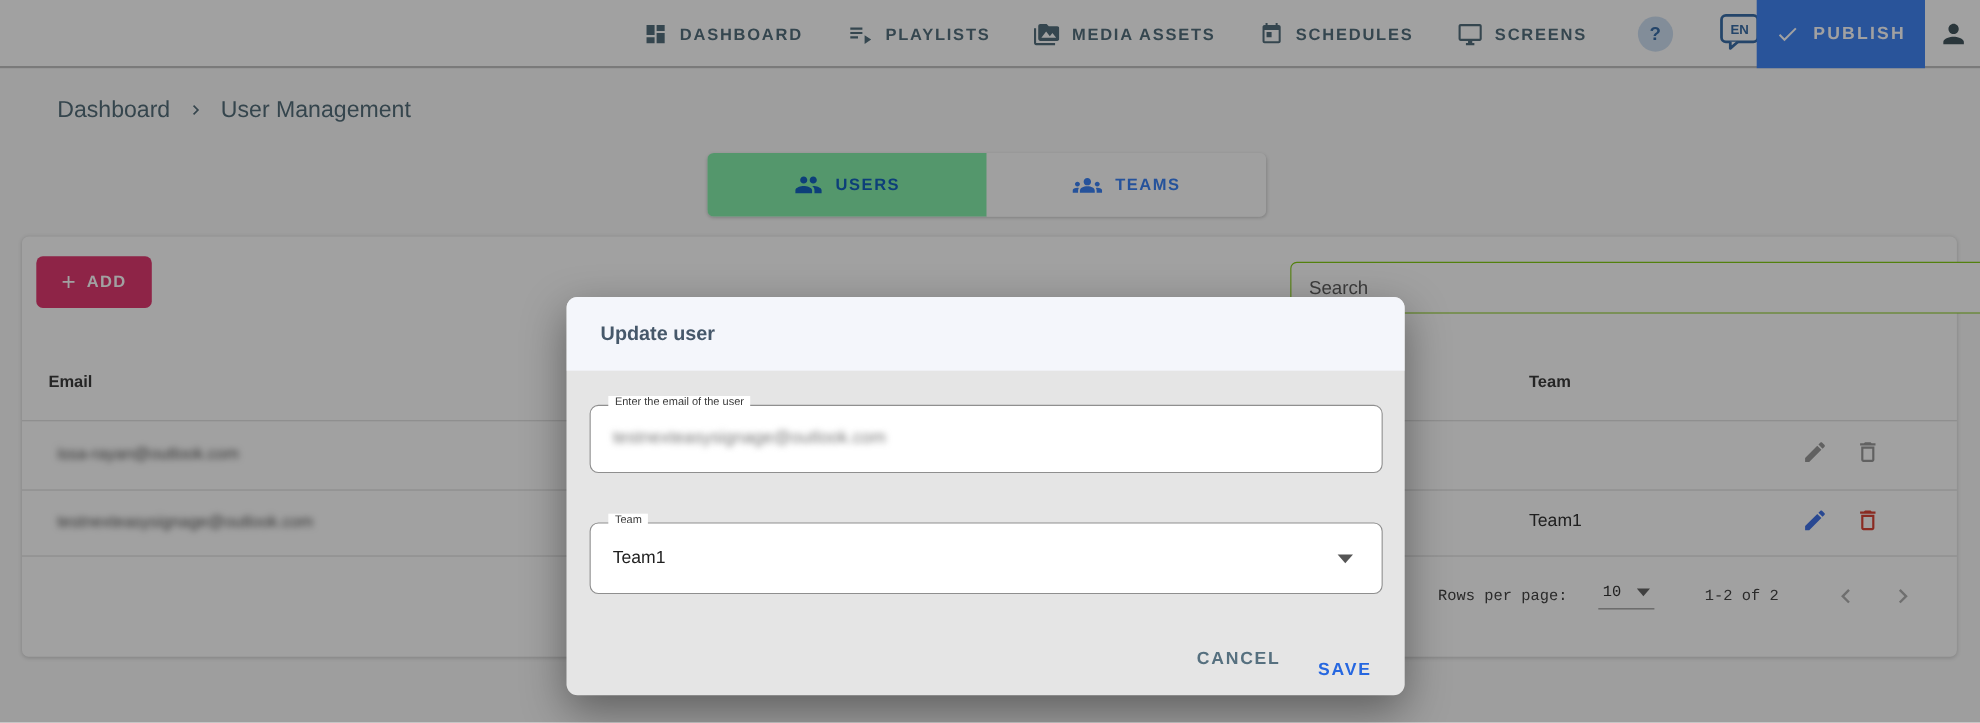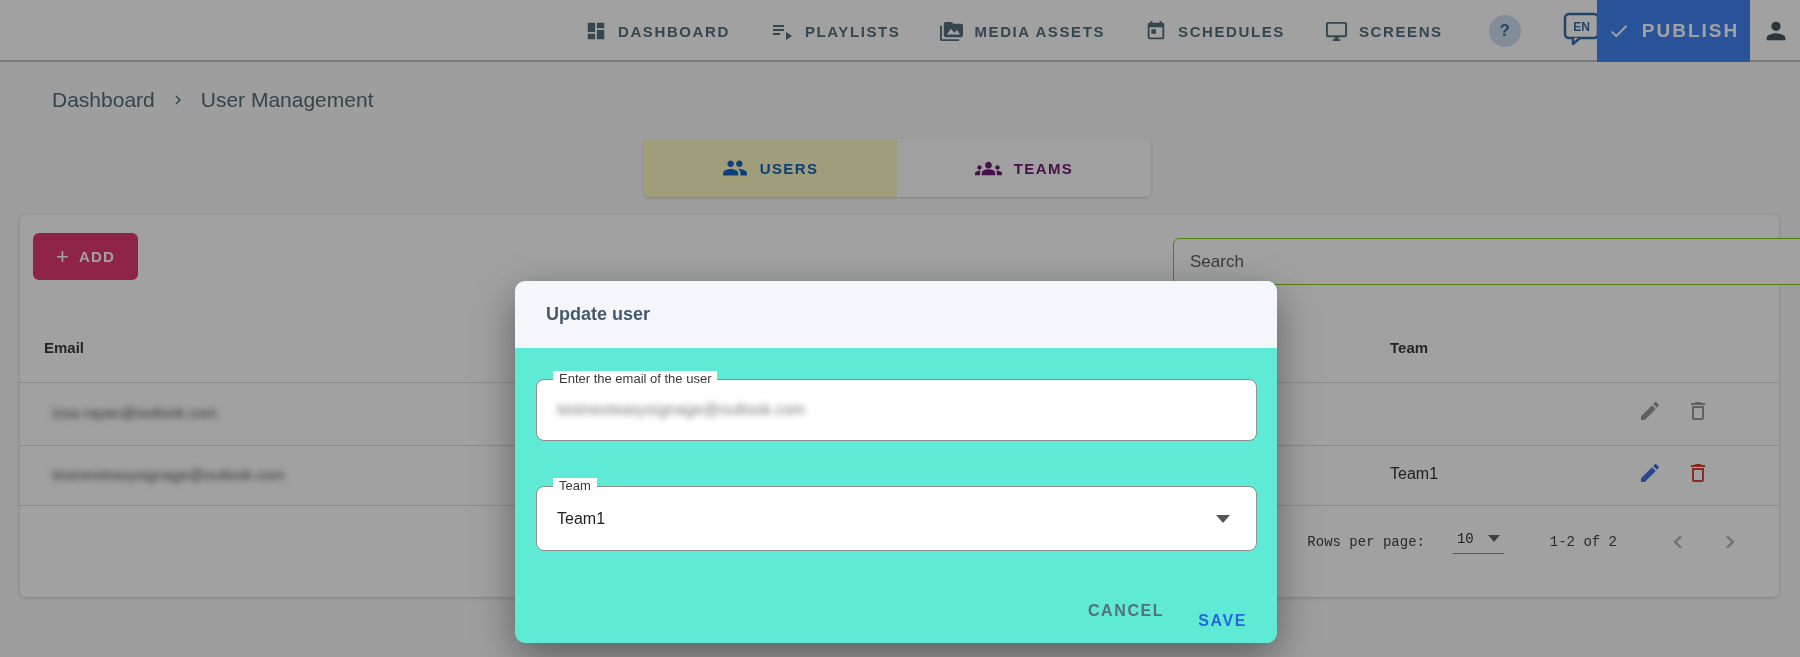--- a/index.html
+++ b/index.html
@@ -13,35 +13,35 @@
             border-bottom:2px solid #c2c2c2; z-index:3; }
   .nav-items { position:absolute; left:585px; top:0; height:62px; display:flex; align-items:center; gap:40px; }
   .nav-item { display:flex; align-items:center; gap:11px; color:#54707e; font-size:15px; font-weight:700;
               letter-spacing:1.6px; cursor:pointer; white-space:nowrap; }
   .nav-item svg { flex:0 0 auto; }
   .help-circle { width:32px; height:32px; border-radius:50%; background:#cfe0f2; color:#3a6ea8;
                  display:flex; align-items:center; justify-content:center; font-size:17px; font-weight:700; margin-left:6px;}
   .lang-badge { color:#3a6ea8; margin-left:2px;text-align:right; }
   .publish-btn { position:absolute; left:1597px; top:0; width:153px; height:62px; background:#4285f4;
                  color:#ffffff; display:flex; align-items:center; justify-content:center; gap:12px;
-                 font-size:19px; font-weight:700; letter-spacing:2px; border:none; cursor:pointer; }
+                 font-size:16px; font-weight:700; letter-spacing:2px; border:none; cursor:pointer; }
   .nav-avatar { position:absolute; left:1762px; top:17px; color:#43565e; }
 
   
   .breadcrumb { position:absolute; left:52px; top:88px; display:flex; align-items:center; gap:14px;
                 color:#546e7a; font-size:21px; font-weight:500; z-index:1; }
   .crumb-sep { color:#546e7a; display:flex; align-items:center; }
 
   
   .tabs { position:absolute; left:643px; top:139px; width:508px; height:58px; display:flex;
           border-radius:6px; overflow:hidden; box-shadow:0 1px 3px rgba(0,0,0,0.18); z-index:1; }
   .tab { flex:1; display:flex; align-items:center; justify-content:center; gap:12px;
          font-size:15px; font-weight:700; letter-spacing:1.4px; cursor:pointer; }
-  .tab.active { background:#fef9c3; color:#1565c0; }
-  .tab.inactive { background:#fdfdfd; color:#701a75; }
+  .tab.active { background:#86efac; color:#1565c0; }
+  .tab.inactive { background:#fdfdfd; color:#3b82f6; }
 
   
   .card { position:absolute; left:20px; top:215px; width:1759px; height:382px; background:#ffffff;
           border-radius:6px; box-shadow:0 1px 4px rgba(0,0,0,0.18); z-index:1; }
   .add-btn { position:absolute; left:13px; top:18px; width:105px; height:47px; background:#e13971;
              border:none; border-radius:6px; color:#fff; font-size:15px; font-weight:700; letter-spacing:1.2px;
              display:flex; align-items:center; justify-content:center; gap:9px; cursor:pointer; }
   .add-plus { font-size:22px; font-weight:400; line-height:1; }
   .search-wrap { position:absolute; left:1153px; top:23px; width:668px; height:47px;
                  border:1px solid #84cc16; border-radius:6px; background:#fff; display:flex; align-items:center; }
@@ -66,30 +66,30 @@
   .rpp-label { margin-right:28px; }
   .rpp-select { position:relative; display:flex; align-items:center; gap:14px; padding:0 4px 6px 4px;
                 border-bottom:1px solid #8a8a8a; cursor:pointer; color:#333; }
   .caret-down { width:0; height:0; border-left:6px solid transparent; border-right:6px solid transparent;
                 border-top:7px solid #666; }
   .range-label { margin-left:46px; }
   .pg-chevrons { display:flex; gap:26px; margin-left:48px; color:#b0b0b0; }
 
   
   .overlay { position:absolute; inset:0; background:rgba(0,0,0,0.37); z-index:50; }
-  .modal { position:absolute; left:515px; top:281px; width:762px; height:362px; background:#5eead4;
+  .modal { position:absolute; left:515px; top:270px; width:762px; height:362px; background:#e5e5e5;
            border-radius:10px; box-shadow:0 14px 40px rgba(0,0,0,0.4); z-index:60; overflow:hidden; }
   .modal-header { position:absolute; left:0; top:0; width:100%; height:67px; background:#f4f6fb;
                   display:flex; align-items:center; padding-left:31px; }
   .modal-title { font-size:18px; font-weight:700; color:#46586a; }
   .field { position:absolute; left:21px; width:721px; border:1px solid #8f8f8f; border-radius:8px; background:#fff; }
   .field-email { top:98px; height:62px; }
   .field-team  { top:205px; height:65px; cursor:pointer; }
   .field-label { position:absolute; left:16px; top:-9px; background:#ffffff; padding:0 6px;
-                 font-size:13px; color:#3a3a3a; white-space:nowrap; }
+                 font-size:10px; color:#3a3a3a; white-space:nowrap; }
   .field-value { position:absolute; left:20px; top:50%; transform:translateY(-50%); font-size:16px; color:#1f1f1f; }
   .field-value.blurred { color:#7a7a7a; filter:blur(3px); }
   .select-caret { position:absolute; right:26px; top:50%; transform:translateY(-50%);
                   width:0; height:0; border-left:7px solid transparent; border-right:7px solid transparent;
                   border-top:8px solid #555; }
   .modal-actions { position:absolute; right:30px; top:311px; display:flex; align-items:center; gap:34px; }
   .text-btn { background:none; border:none; font-size:16px; font-weight:700; letter-spacing:1.6px;
               cursor:pointer; font-family:"Liberation Sans", sans-serif; }
   .btn-cancel { color:#56707f;margin-left:16px; }
   .btn-save { color:#2667e0;margin-top:20px; }

